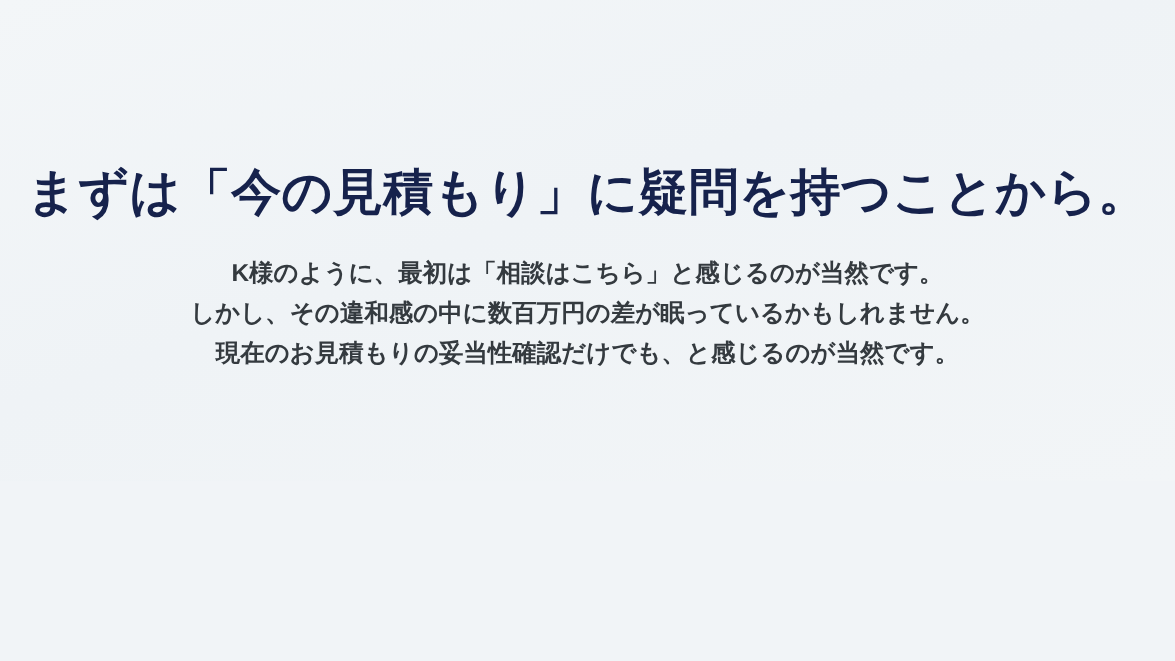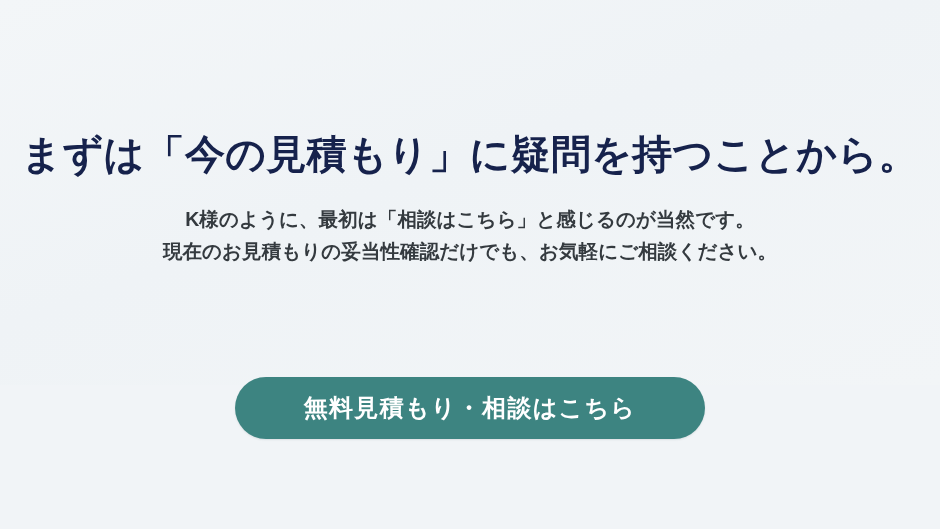--- a/index.html
+++ b/index.html
@@ -92,20 +92,18 @@
 </style>
 </head>
 <body>
 
 <div id="slide">
 
   <h1 id="headline">まずは「今の見積もり」に疑問を持つことから。</h1>
 
   <div id="body-copy">
     <span class="copy-line">K様のように、最初は「相談はこちら」と感じるのが当然です。</span>
-    <span class="copy-line">現在のお見積もりの妥当性確認だけでも、お気軽にご相談ください。</span>
+    <span class="copy-line">しかし、その違和感の中に数百万円の差が眠っているかもしれません。</span>
+    <span class="copy-line">現在のお見積もりの妥当性確認だけでも、と感じるのが当然です。</span>
   </div>
 
-  <div id="cta-wrap">
-    <button id="cta-button">無料見積もり・相談はこちら</button>
-  </div>
 
 </div>
 
 </body></html>

